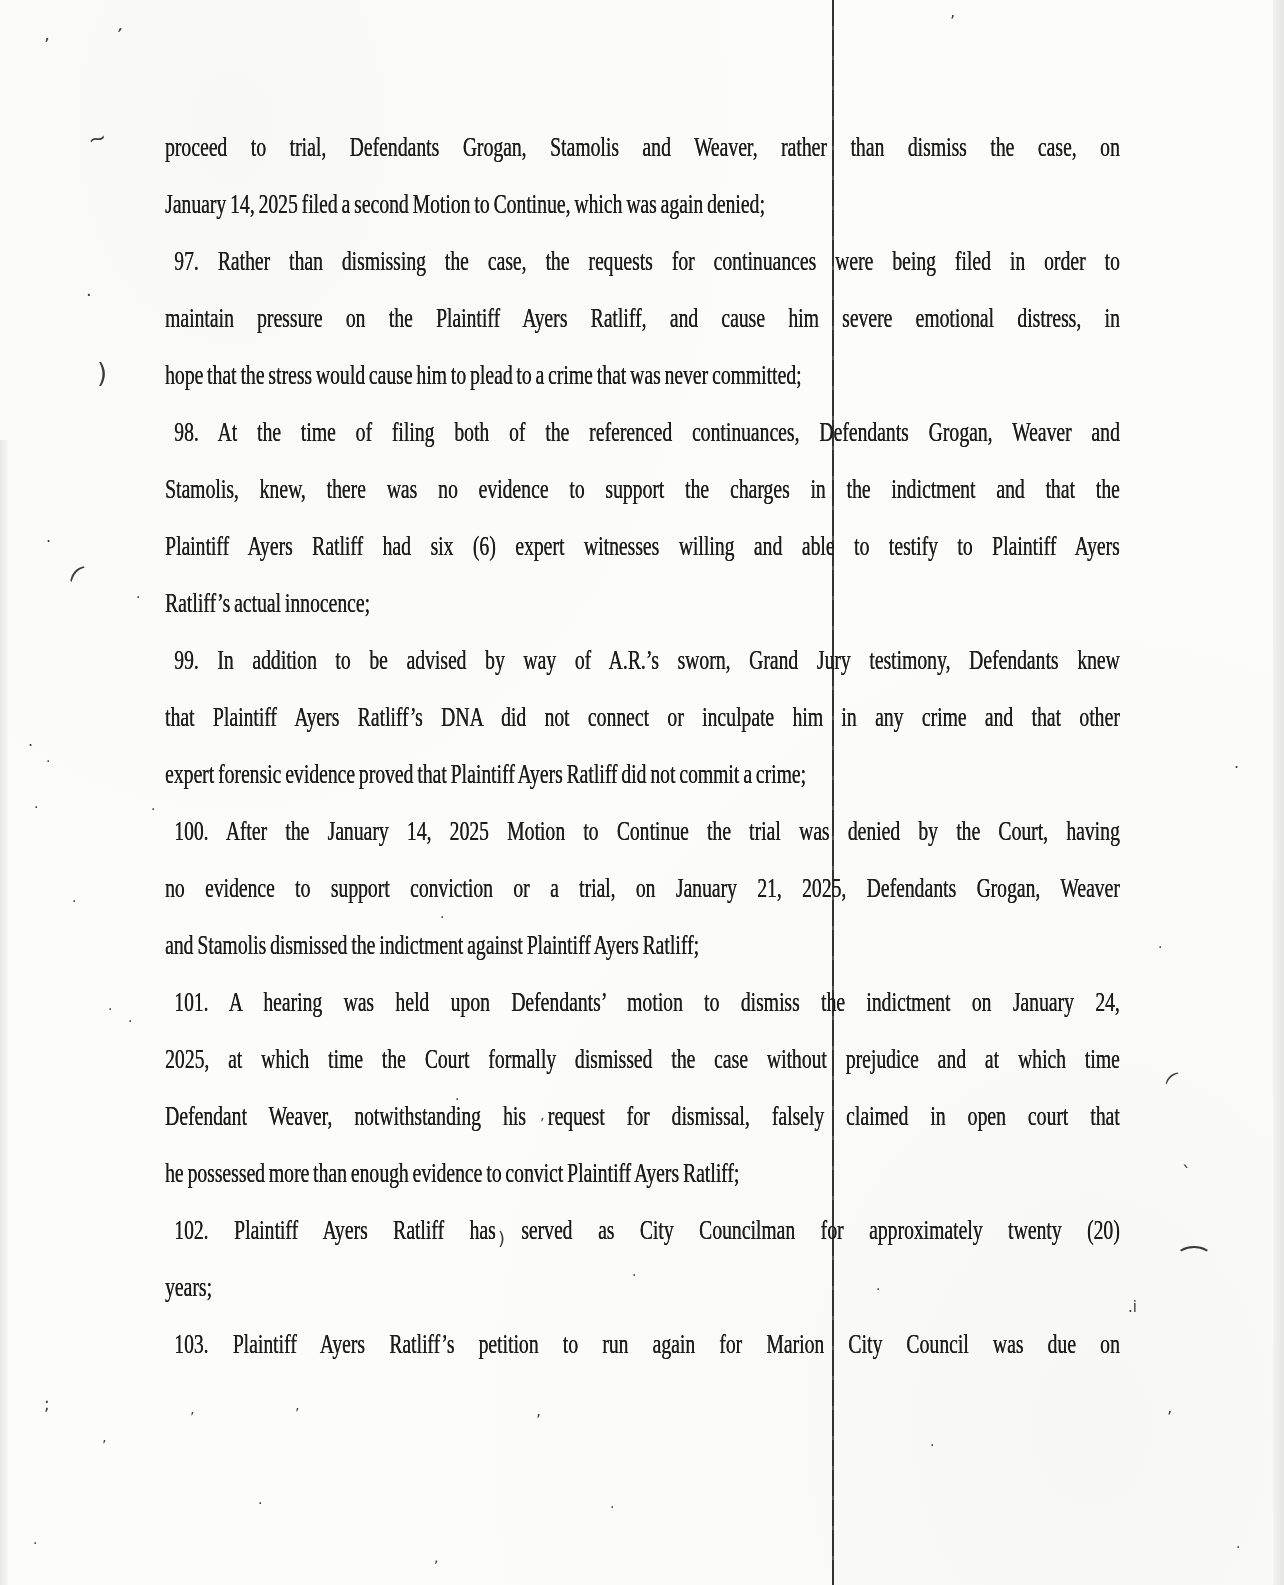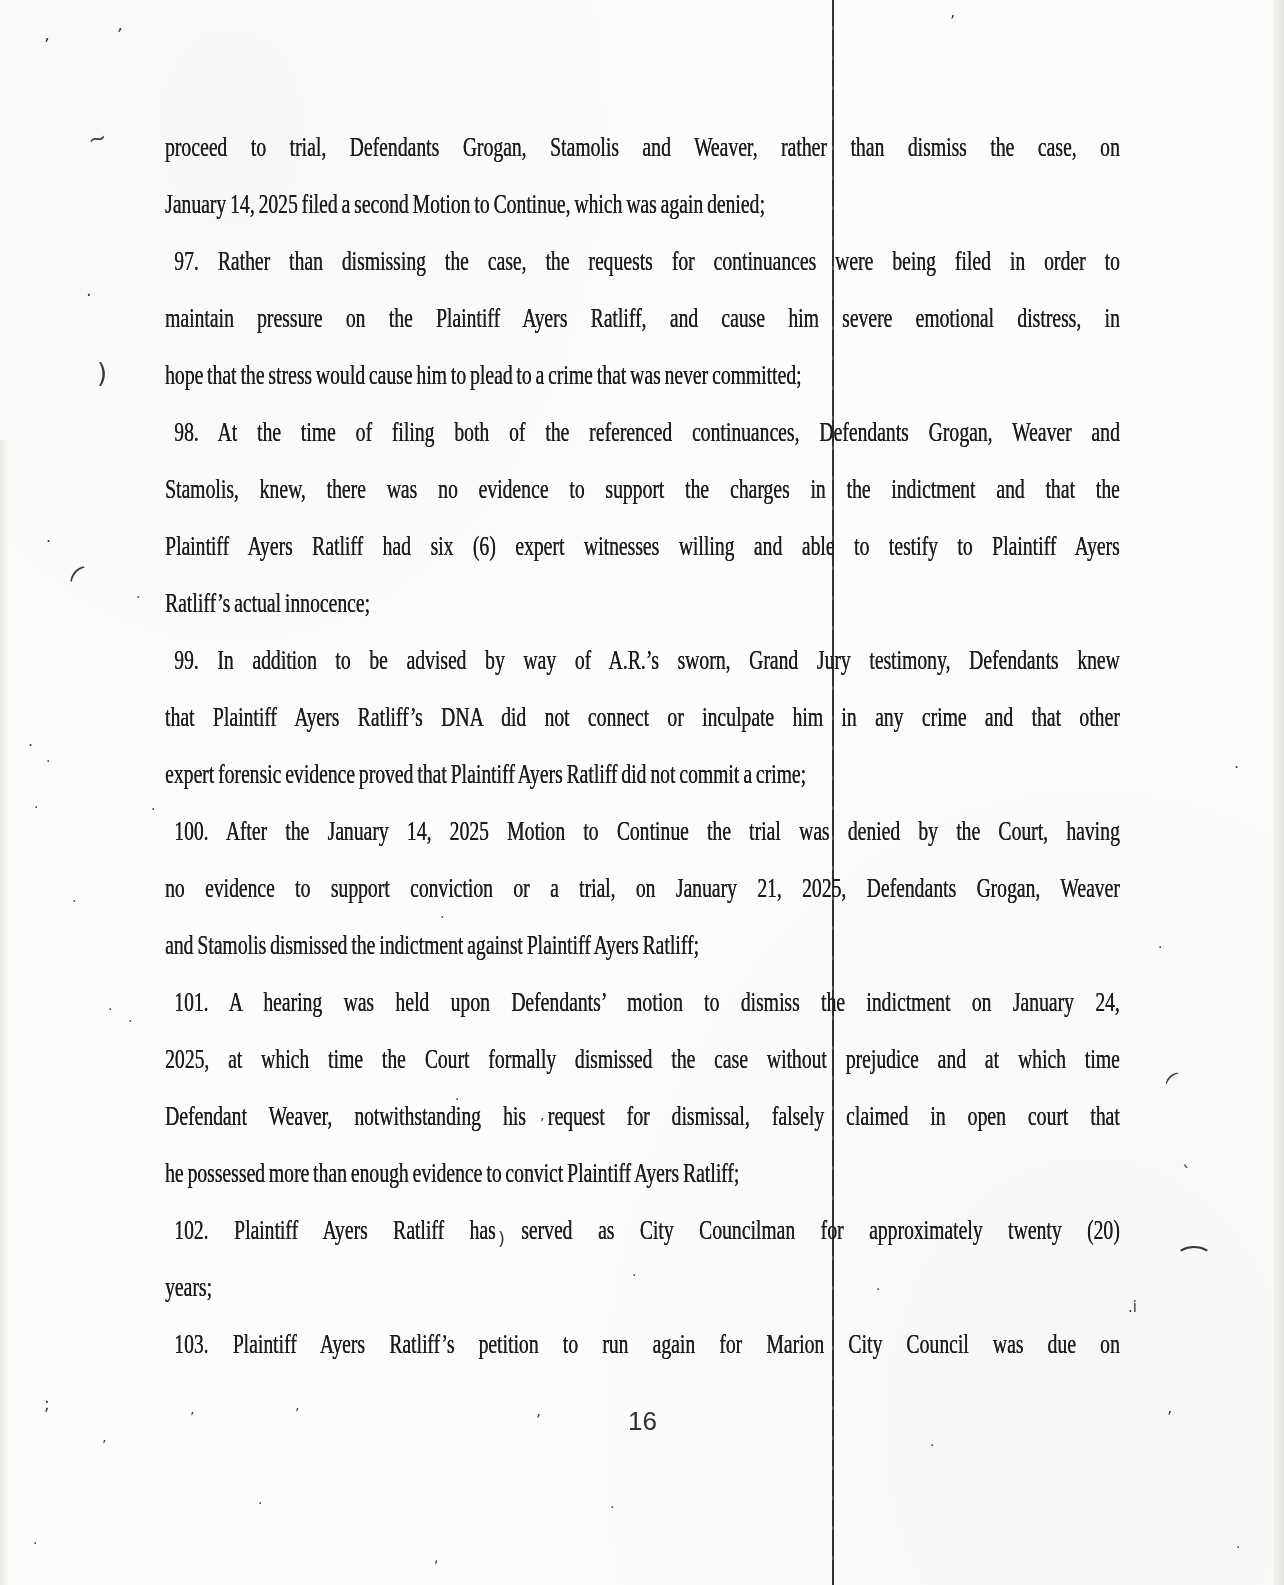--- a/index.html
+++ b/index.html
@@ -89,21 +89,20 @@
       <div class="line end">and Stamolis dismissed the indictment against Plaintiff Ayers Ratliff;</div>
       <div class="line num">101. A hearing was held upon Defendants’ motion to dismiss the indictment on January 24,</div>
       <div class="line">2025, at which time the Court formally dismissed the case without prejudice and at which time</div>
       <div class="line">Defendant Weaver, notwithstanding his request for dismissal, falsely claimed in open court that</div>
       <div class="line end">he possessed more than enough evidence to convict Plaintiff Ayers Ratliff;</div>
       <div class="line num">102. Plaintiff Ayers Ratliff has served as City Councilman for approximately twenty (20)</div>
       <div class="line end">years;</div>
       <div class="line num">103. Plaintiff Ayers Ratliff’s petition to run again for Marion City Council was due on</div>
     </div>
 
-  <div class="page-number">16</div>
 
   <div id="artifacts">
       <span class="speck" style="left: 44px; top: 36px; font-size: 18px;">’</span>
       <span class="speck" style="left: 116px; top: 26px; font-size: 18px; transform: rotate(12deg);">’</span>
       <span class="speck" style="left: 950px; top: 14px; font-size: 16px;">’</span>
       <span class="speck" style="left: 88px; top: 128px; font-size: 22px; transform: rotate(-14deg);">~</span>
       <span class="speck" style="left: 86px; top: 286px; font-size: 18px;">·</span>
       <span class="speck" style="left: 97px; top: 360px; font-size: 26px;">)</span>
       <span class="speck" style="left: 46px; top: 534px; font-size: 16px;">·</span>
       <span class="speck" style="left: 72px; top: 562px; font-size: 22px; transform: rotate(42deg);">(</span>

